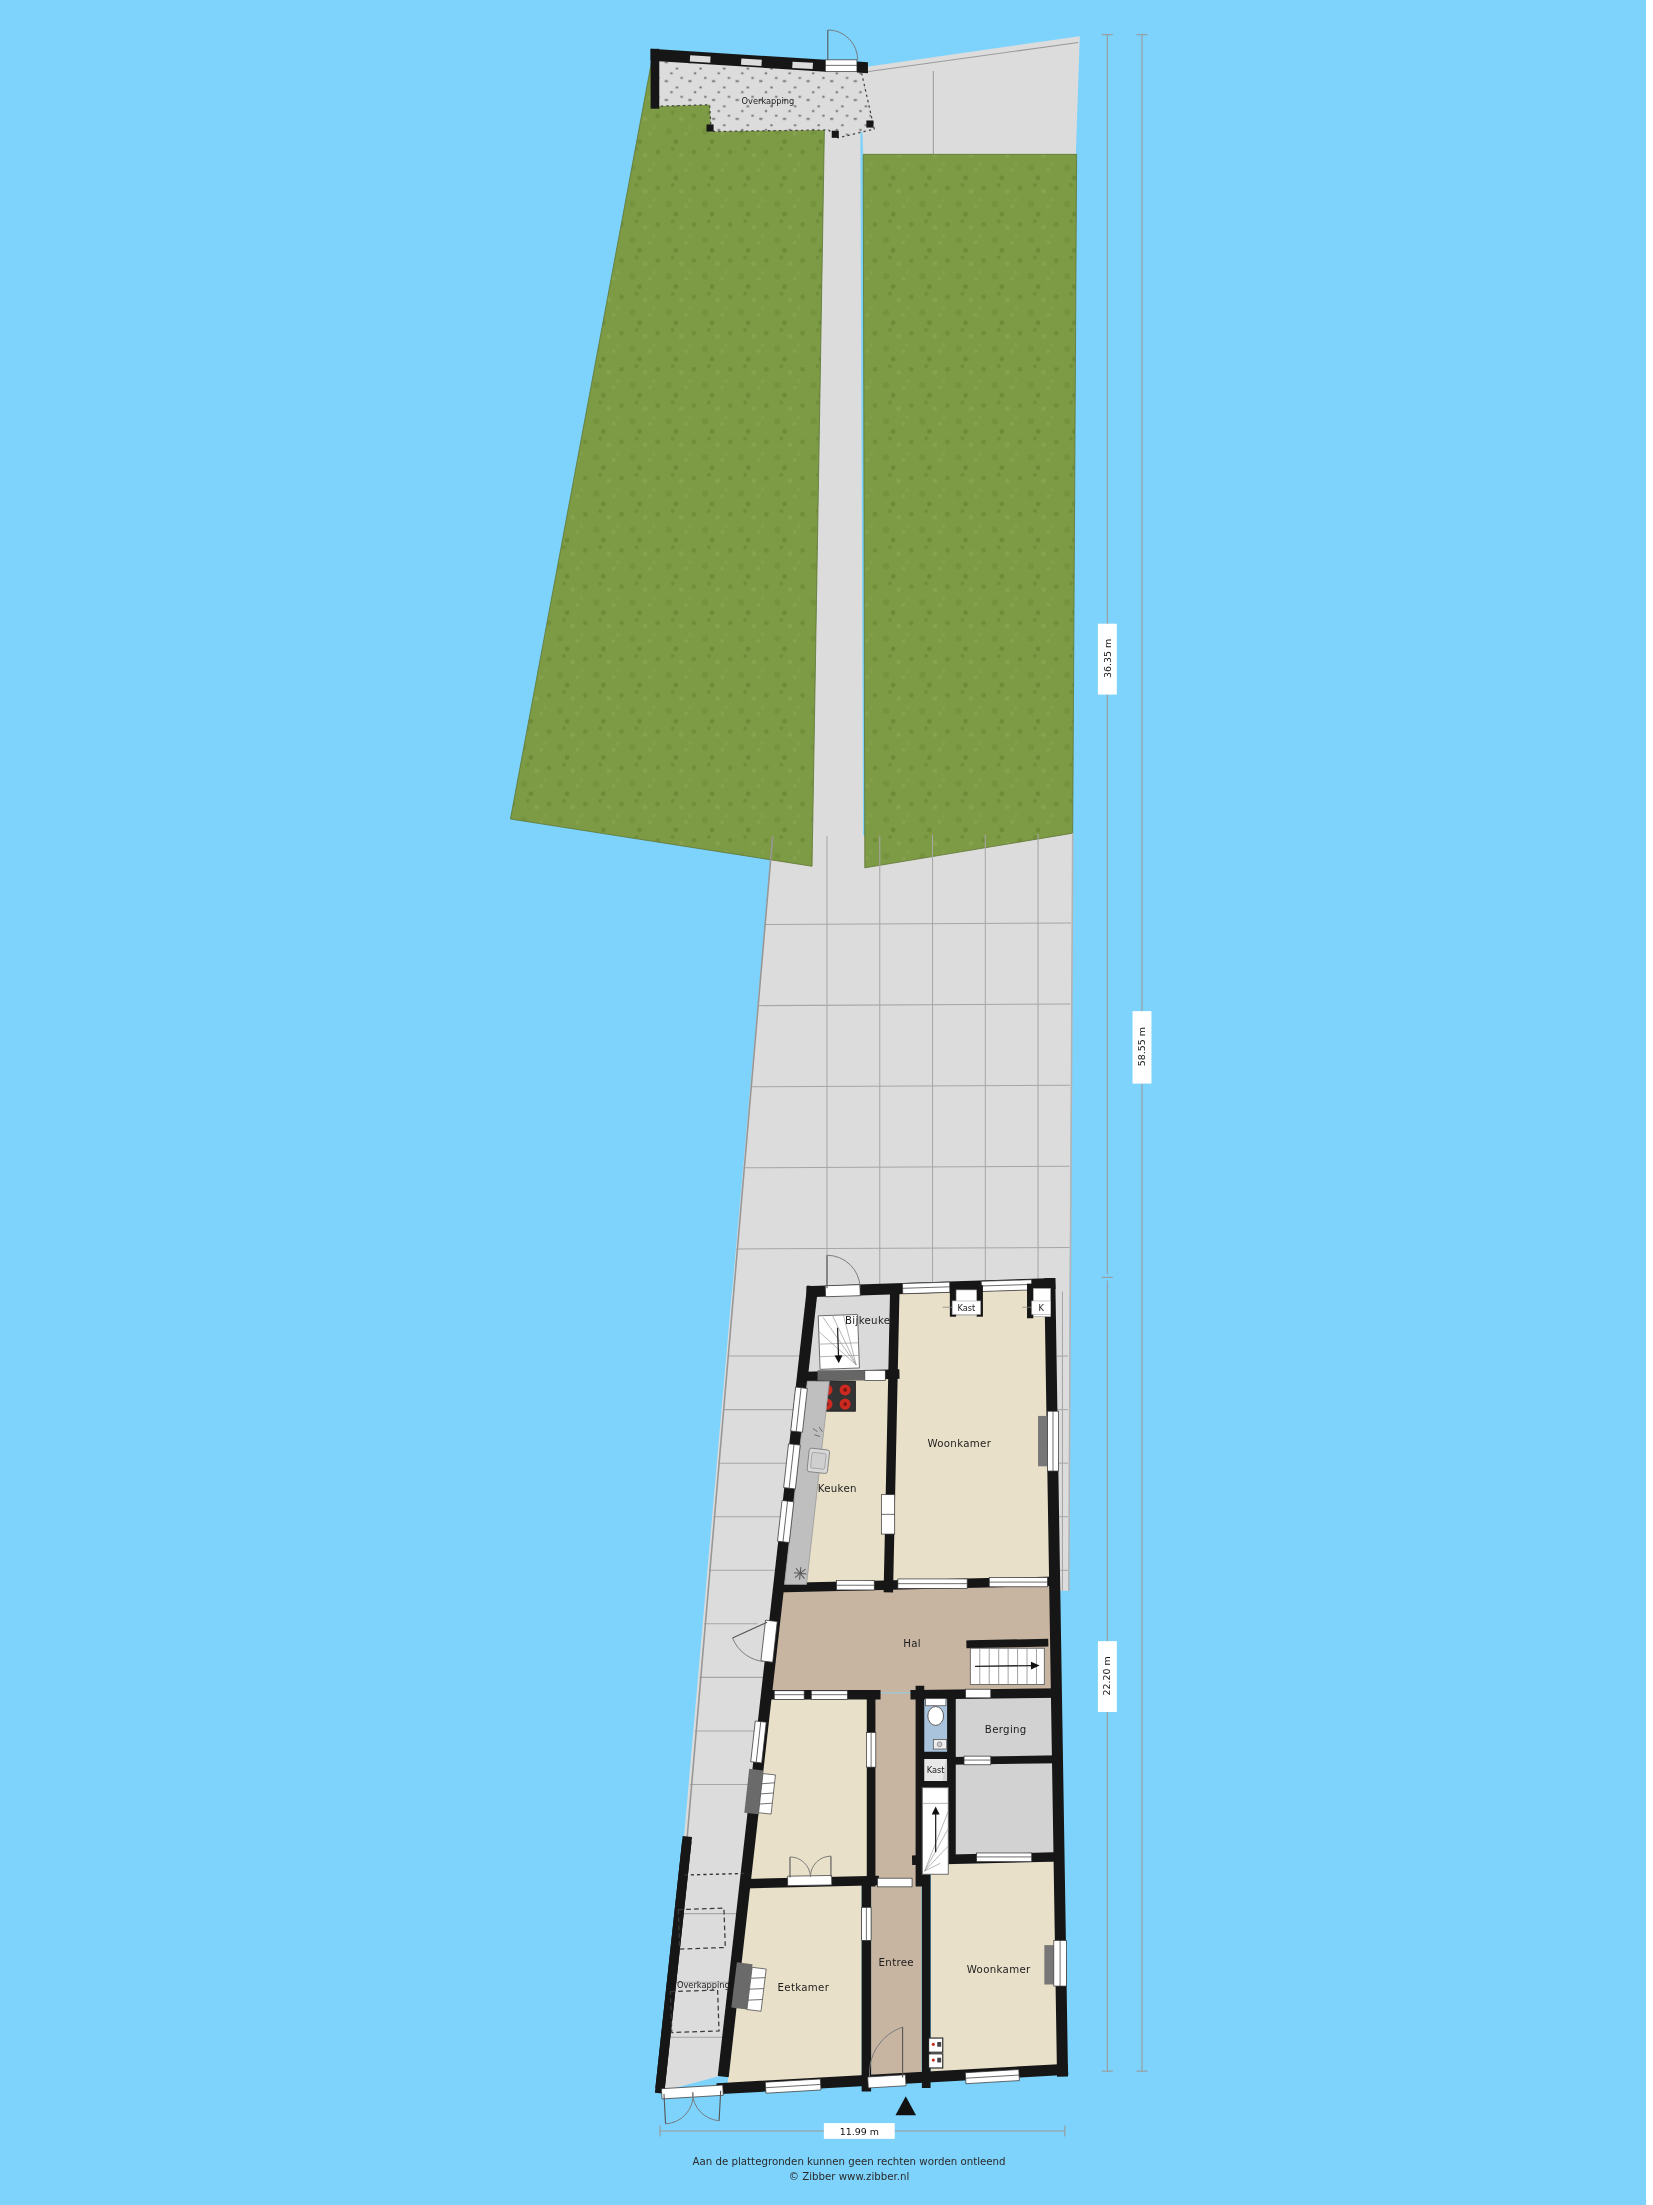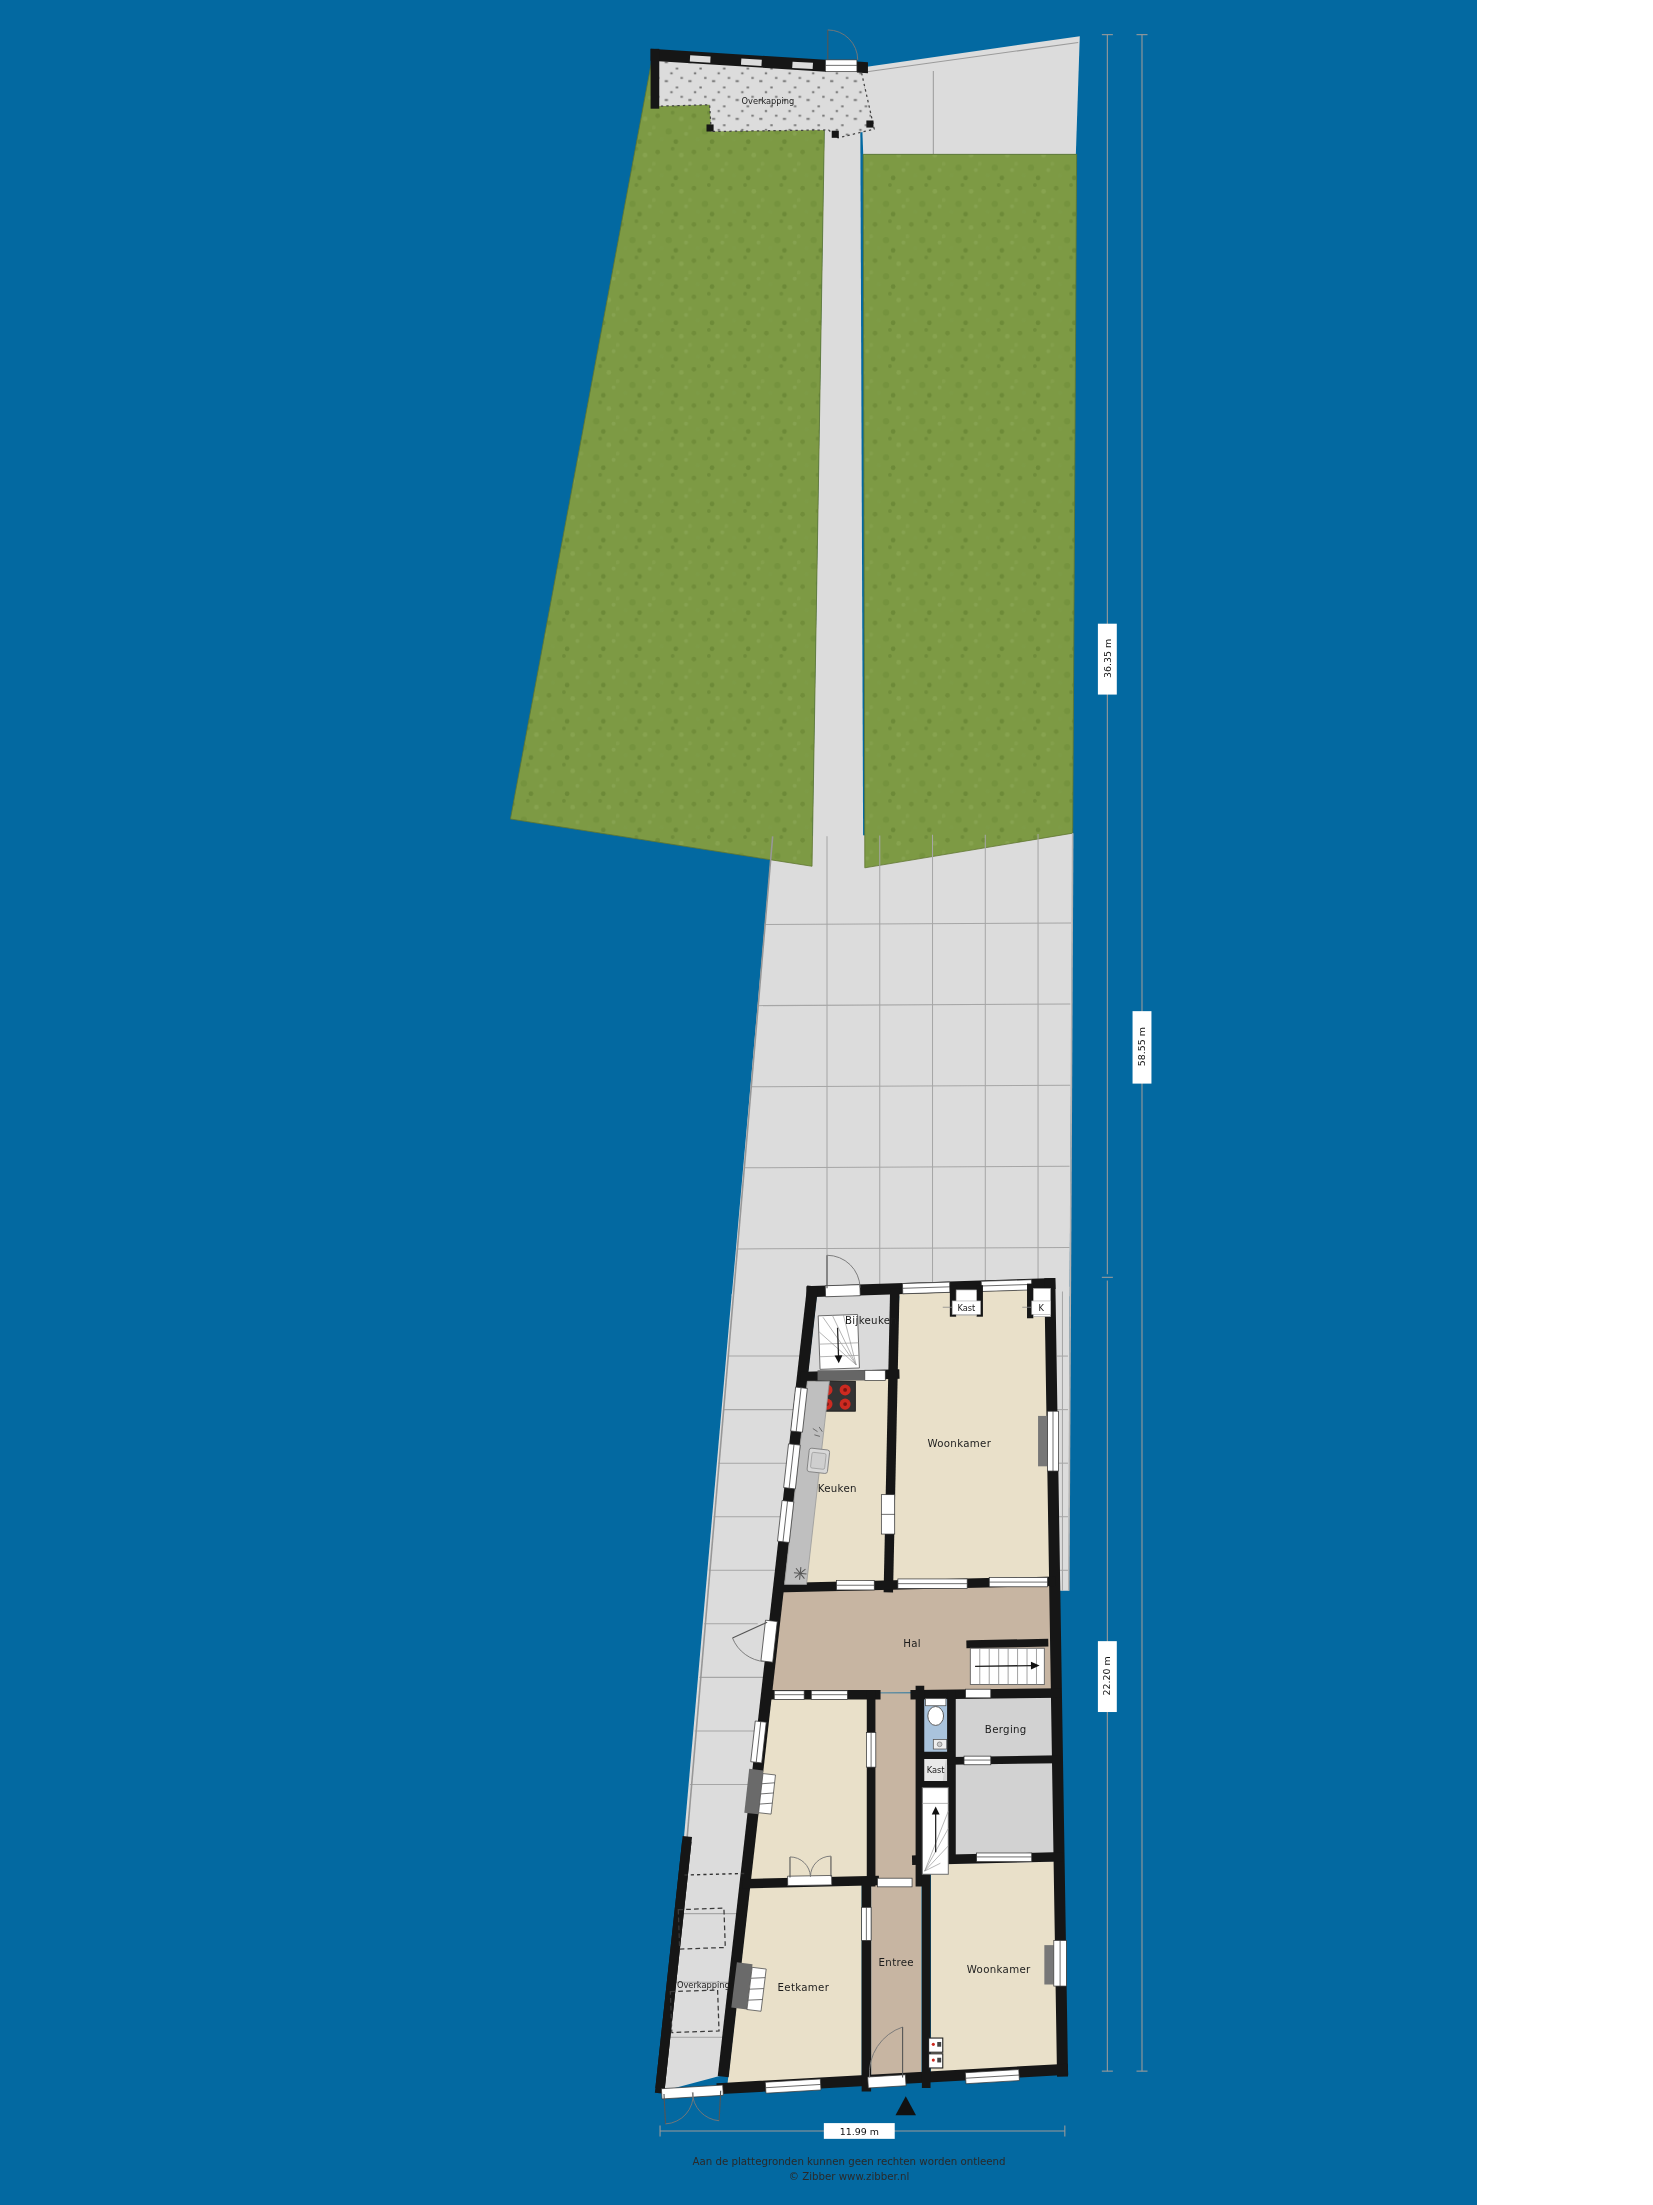--- a/index.html
+++ b/index.html
@@ -1,16 +1,16 @@
 <!DOCTYPE html>
 <html style="--c-garden: #7d9a44; --c-paving: #dcdcdc; --c-paving_line: #a6a6a6; --c-room: #e9e0c9; --c-hall: #c7b5a2; --c-utility: #dadada; --c-storage: #d2d2d2; --c-wc: #a9c3dc; --c-wall: #161616; --c-counter: #bfbfbf; --c-counter_dark: #666666; --c-stove: #333333; --c-burner: #cc2a20; --c-fireplace: #6a6a6a; --c-dim_line: #9a9a9a; --c-text: #1c1c1c;font-size:12.6px"><head>
 <meta charset="utf-8">
 <style>
   html,body{margin:0;padding:0;background:#ffffff;}
-  .stage{position:relative;width:1477px;height:2205px;background:#0369a1;overflow:hidden;
+  .stage{position:relative;width:1646px;height:2205px;background:#7dd3fc;overflow:hidden;
          font-family:"DejaVu Sans","Liberation Sans",sans-serif;}
   svg{display:block}
   text{font-family:"DejaVu Sans","Liberation Sans",sans-serif;fill:var(--c-text,#1c1c1c);}
   .room-label{font-size:13px;letter-spacing:.4px;}
   .small-label{font-size:10.5px;}
   .dim-label{font-size:12px;fill:#111;}
   .footer-label{font-size:13px;fill:#2a2a2a;}
   .f-paving{fill:var(--c-paving);}
   .f-room{fill:var(--c-room);}
   .f-hall{fill:var(--c-hall);}

